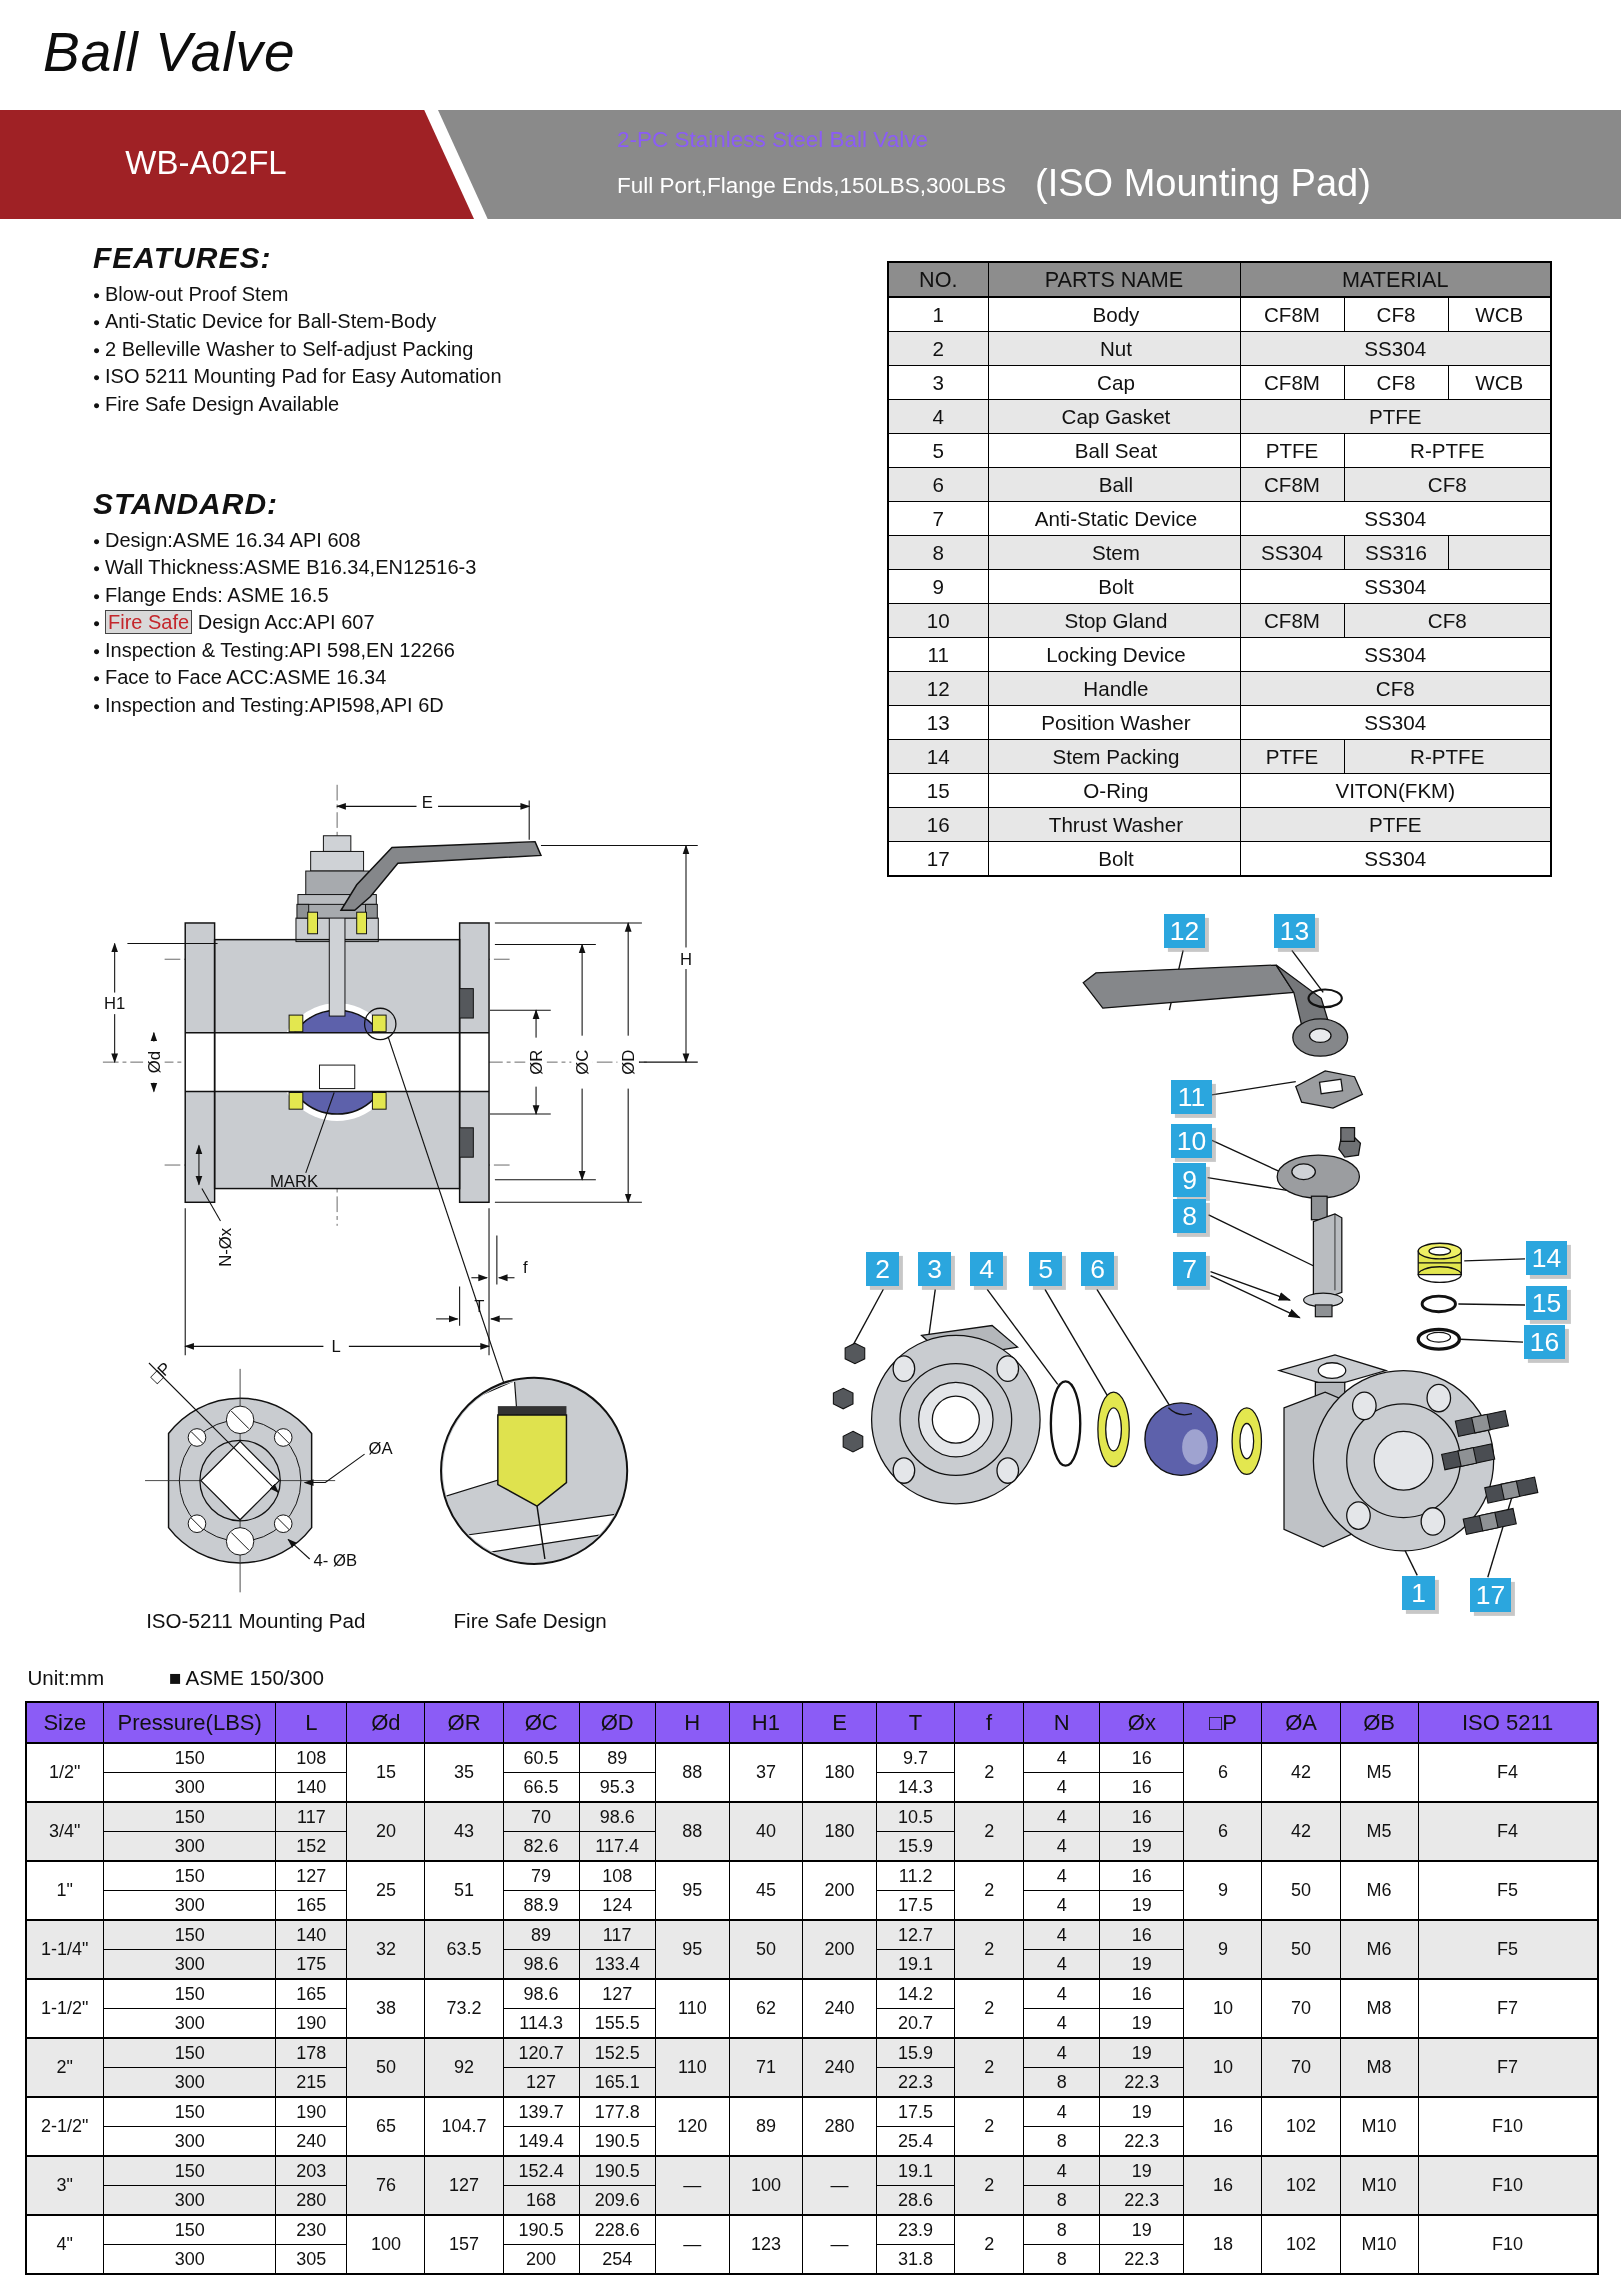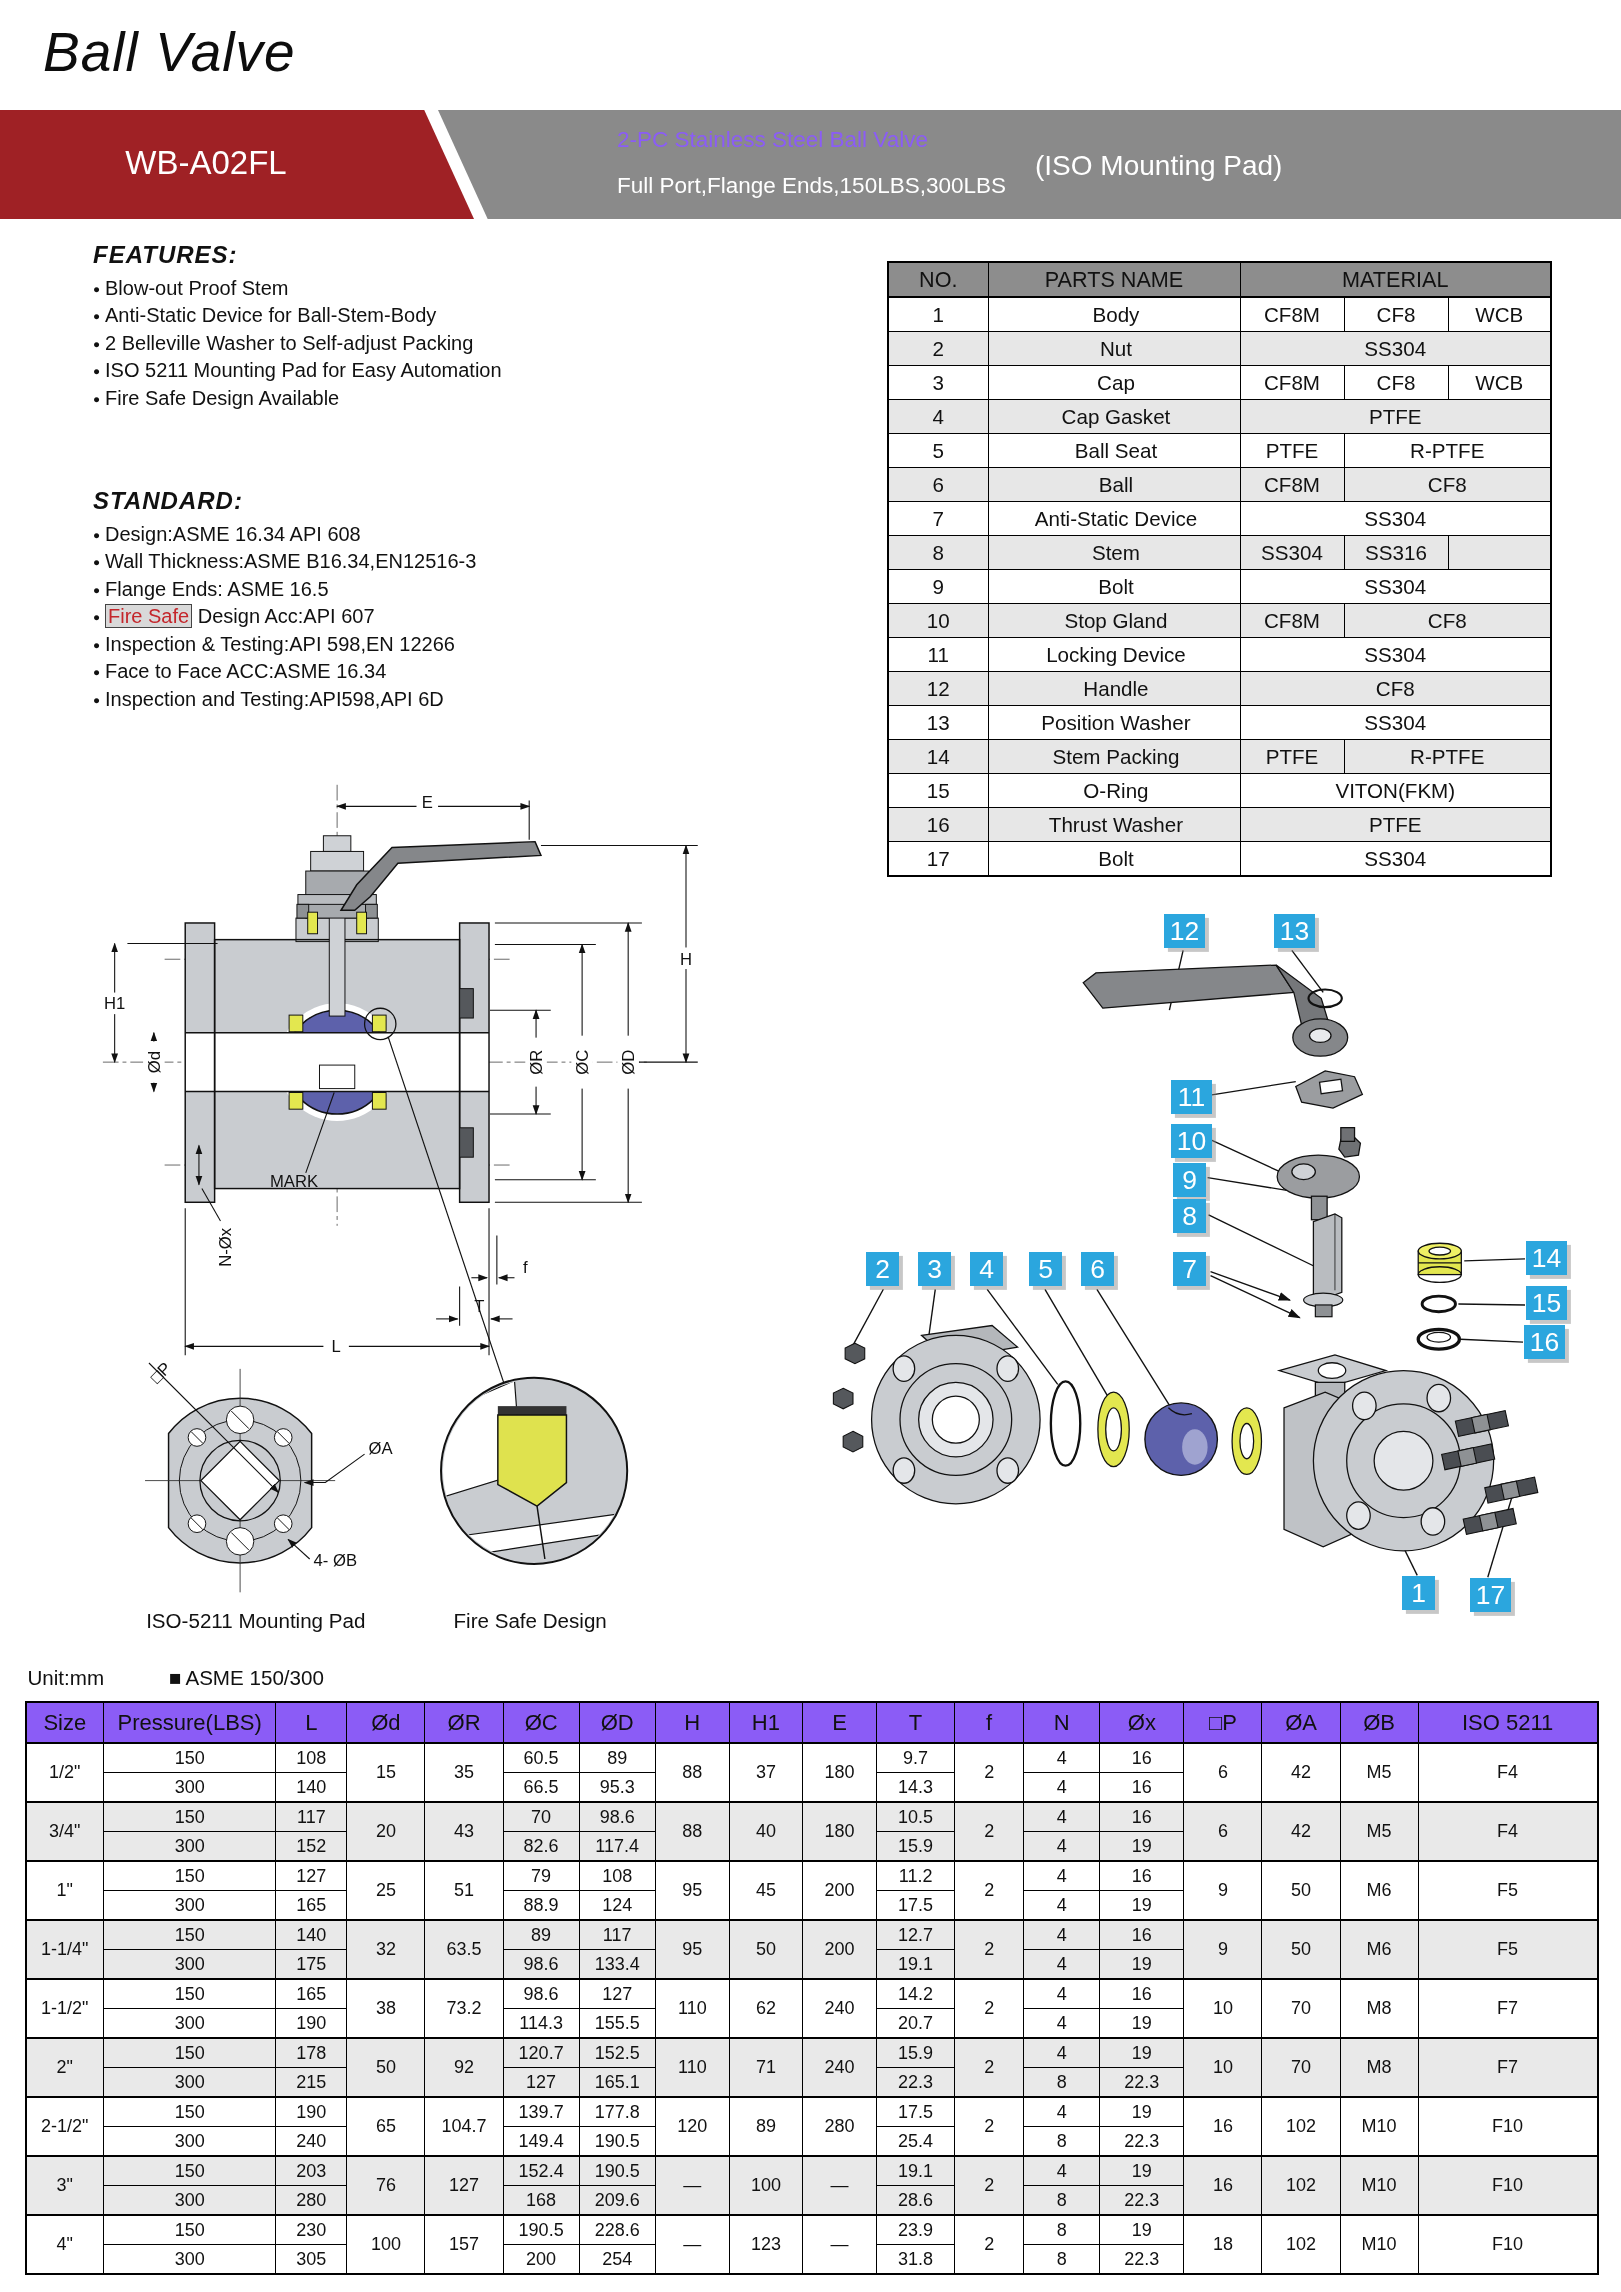--- a/index.html
+++ b/index.html
@@ -7,27 +7,27 @@
 
   
   .page-title{position:absolute;left:43px;top:19.6px;font-size:55px;font-style:italic;letter-spacing:1px;color:#0d0d0d;}
   .banner-red{position:absolute;left:0;top:110px;width:474px;height:109px;background:#9f2125;
               clip-path:polygon(0 0,89.5% 0,100% 100%,0 100%);}
   .banner-gray{position:absolute;left:438px;top:110px;width:1183px;height:109px;background:#8a8a8a;
               clip-path:polygon(0 0,100% 0,100% 100%,4.2% 100%);}
   .banner-model{position:absolute;left:59px;top:144px;width:294px;text-align:center;color:#fff;font-size:33px;}
   .banner-line1{position:absolute;left:617px;top:127px;color:#8b5cf6;font-size:22.5px;}
   .banner-line2{position:absolute;left:617px;top:173px;color:#fff;font-size:22.5px;}
-  .banner-suffix{position:absolute;left:1035px;top:150px;color:#fff;font-size:28px;}
+  .banner-suffix{position:absolute;left:1035px;top:162px;color:#fff;font-size:38px;}
 
   
   .textblock{position:absolute;width:549px;}
   .features{left:93px;top:241px;}
   .standard{left:93px;top:487px;}
-  .section-h{font-size:24px;font-style:italic;font-weight:600;margin:0 0 5.9px 0;letter-spacing:1px;}
+  .section-h{font-size:30px;font-style:italic;font-weight:600;margin:0 0 5.9px 0;letter-spacing:1px;}
   .textblock ul{list-style:none;margin:0;padding:0;}
   .textblock li{font-size:20px;line-height:26.5px;white-space:nowrap;}
   .textblock li::before{content:"●";font-size:11.8px;margin-right:4.9px;vertical-align:2px;}
   .fs-badge{color:#c4262b;border:1px solid #444;background:#d9d9d9;padding:0 2px;}
 
   
   .parts-table{position:absolute;left:887px;top:261px;width:663px;border-collapse:collapse;table-layout:fixed;}
   .parts-table th,.parts-table td{border:1px solid #000;font-weight:normal;font-size:20.6px;height:33px;padding:0 3.9px;overflow:hidden;}
   .parts-table{border:2px solid #000;}
   .parts-table thead th{background:#8d8d8d;color:#111;font-size:21.6px;border-bottom:2px solid #000;}

